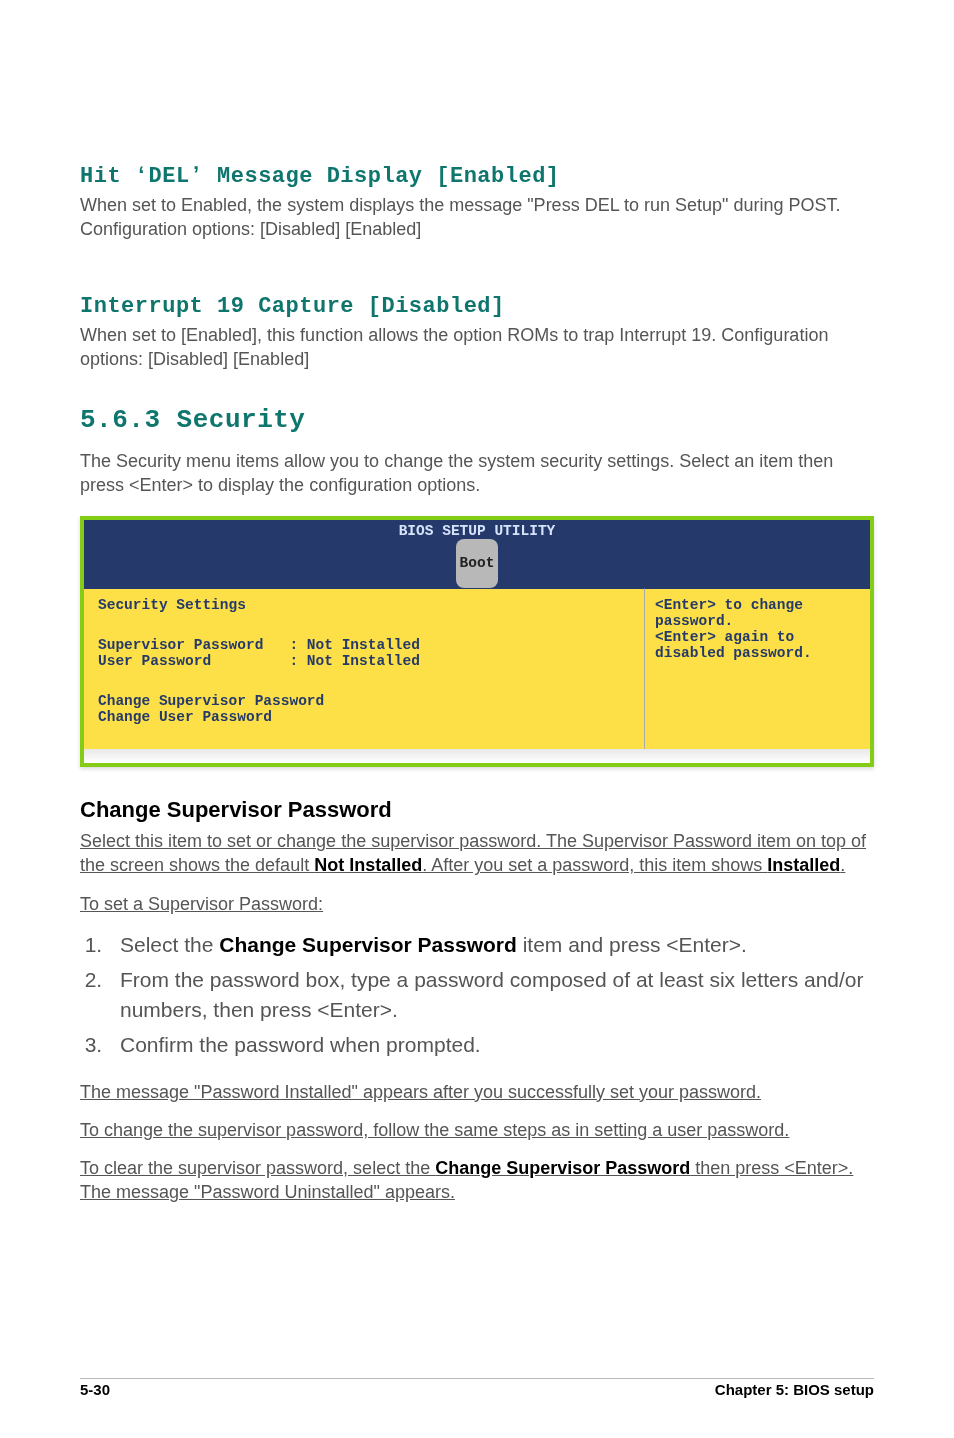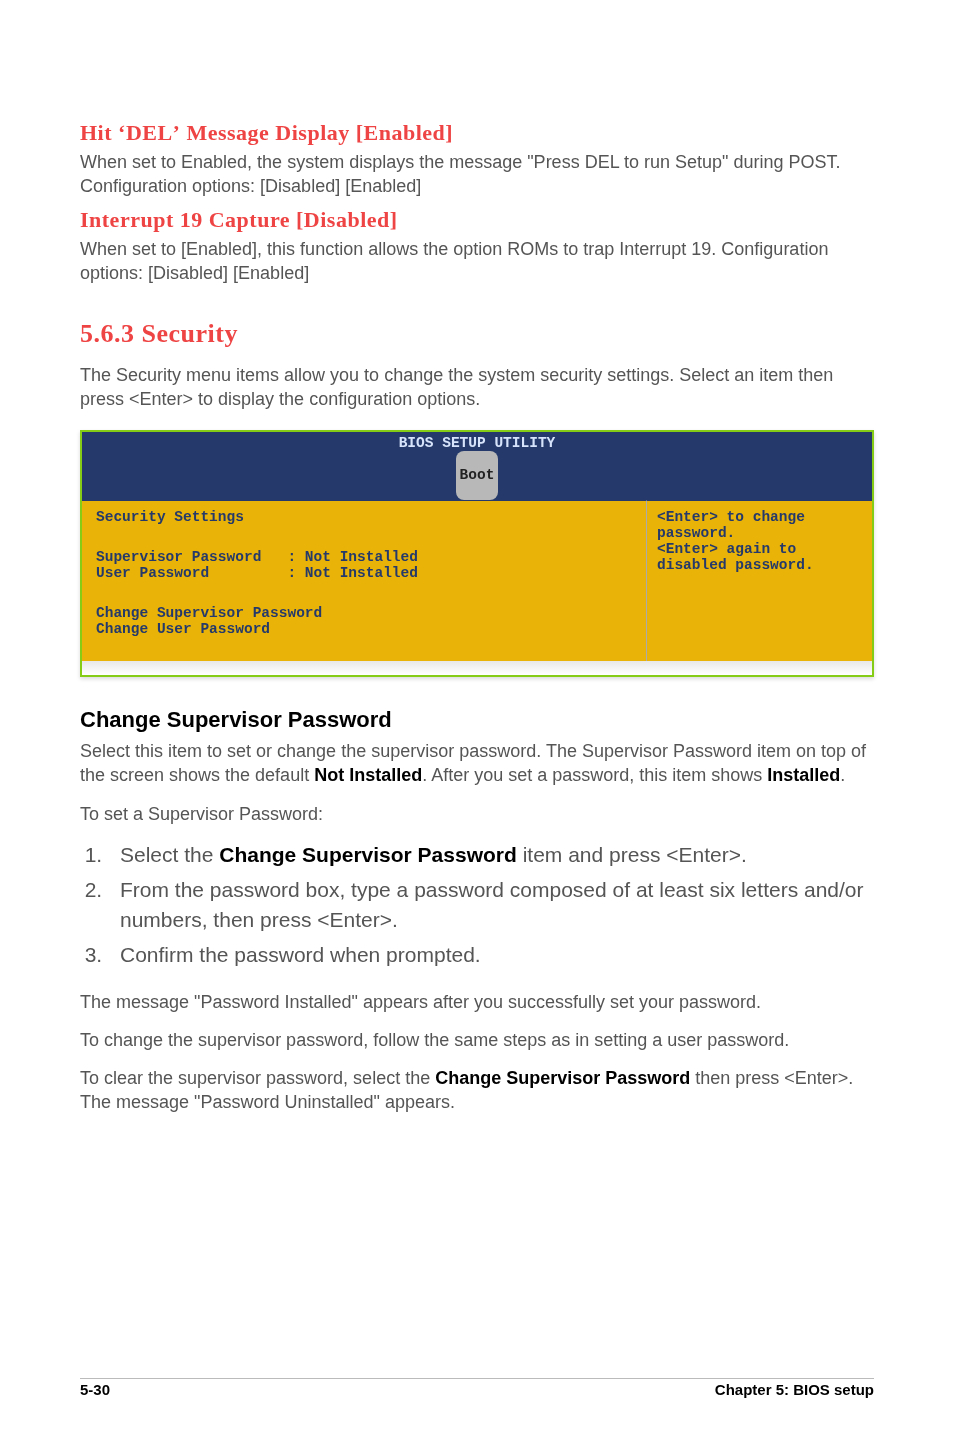--- a/index.html
+++ b/index.html
@@ -7,43 +7,44 @@
     font-family: Arial, Helvetica, sans-serif;
     background: #fff;
     color: #333;
     width: 954px;
     height: 1438px;
     padding: 120px 80px 40px 80px;
     display: flex;
     flex-direction: column;
   }
   .section-heading {
-    font-family: Liberation Serif, serif;
+    font-family: Liberation Mono, monospace;
     font-weight: bold;
-    color: #ef4444;
+    color: #0f766e;
     font-size: 22px;
     letter-spacing: 0.5px;
     margin-bottom: 4px;
+    margin-top: 44px;
   }
   .h2 {
-    font-family: Liberation Serif, serif;
+    font-family: Liberation Mono, monospace;
     font-weight: bold;
-    color: #ef4444;
+    color: #0f766e;
     font-size: 26px;
     letter-spacing: 0.5px;
     margin-bottom: 14px;
   }
   .body-text {
     font-size: 18px;
     color: #555;
     line-height: 1.35;
     margin-bottom: 8px;
   }
   .bios-container {
-    border: 2px solid #84cc16;
+    border: 4px solid #84cc16;
     margin: 4px 0 30px 0;
     box-shadow: 0 2px 4px rgba(0,0,0,0.15);
     font-family: "Courier New", monospace;
     font-size: 14.5px;
     font-weight: bold;
   }
   .bios-title-row {
     background: #253a6a;
     color: #fff;
     text-align: center;
@@ -53,21 +54,21 @@
   .bios-title-main { color: #d6e3fb; }
   .bios-tab {
     display: inline-block;
     background: #b8b8b8;
     color: #222;
     padding: 16px 4px;
     border-radius: 8px;
   }
   .bios-body {
     display: flex;
-    background: #eab308;
+    background: #fde047;
   }
   .bios-left {
     flex: 1;
     padding: 8px 14px 14px 14px;
     border-top: 1px solid #253a6a;
     border-right: 1px solid #aaa;
     color: #253a6a;
   }
   .bios-right {
     width: 225px;
@@ -92,20 +93,21 @@
     color: #000;
     font-size: 22px;
     margin-bottom: 6px;
   }
   .bold { font-weight: bold; color: #000; }
   .para {
     font-size: 18px;
     color: #555;
     line-height: 1.35;
     margin-bottom: 14px;
+    text-decoration: underline;
   }
   ol {
     margin: 0 0 14px 28px;
     font-size: 21px;
     color: #555;
     line-height: 1.4;
   }
   ol li { padding-left: 12px; margin-bottom: 6px; }
   .spacer { flex: 1; }
   .footer {

